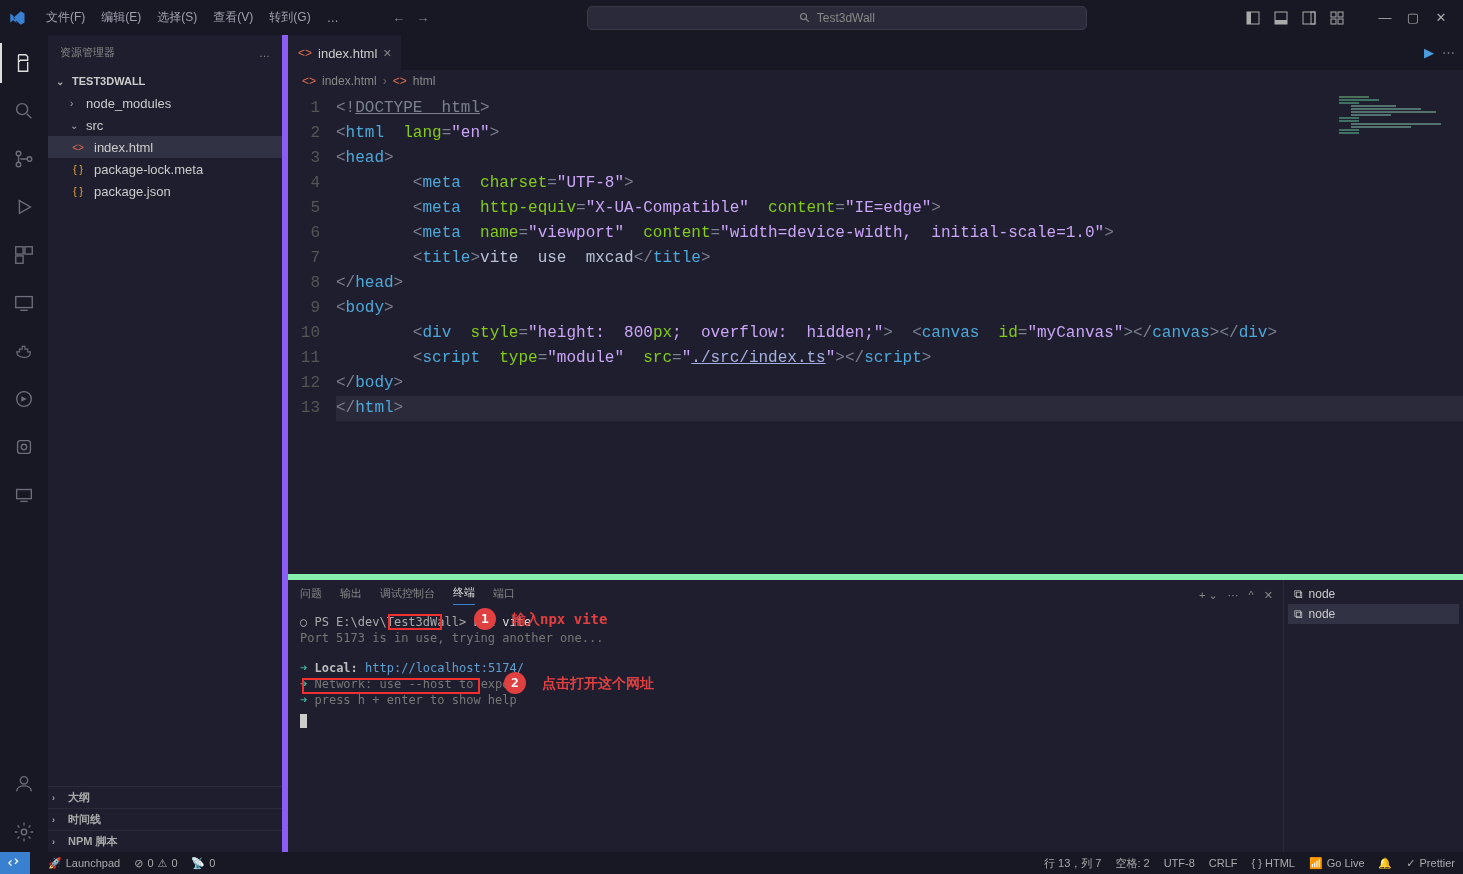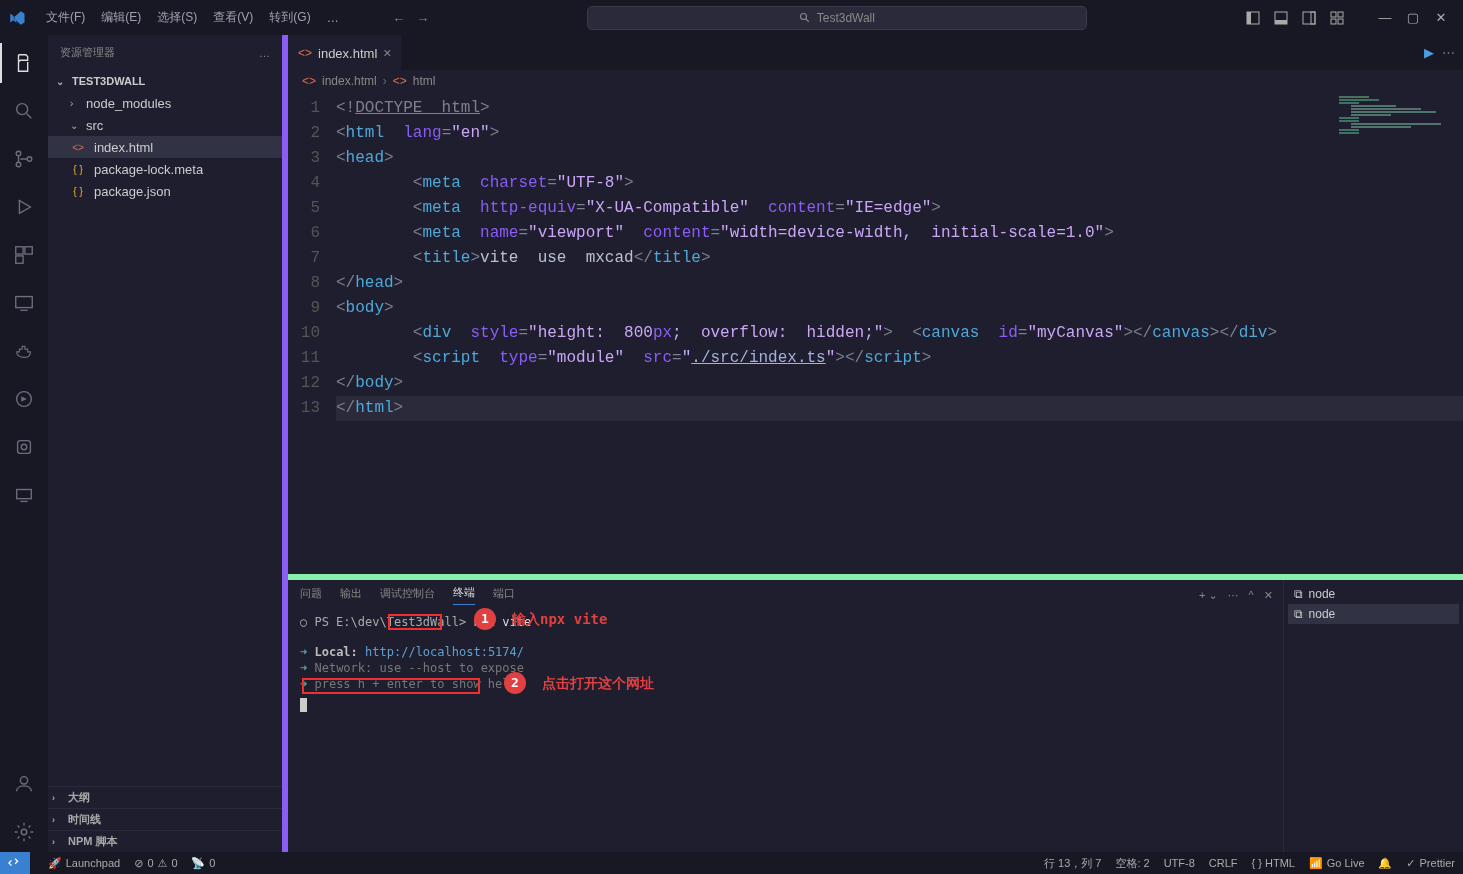--- a/index.html
+++ b/index.html
@@ -69,21 +69,21 @@
 .breadcrumb { height:22px; display:flex; align-items:center; padding-left:14px; font-size:12px; color:#888; gap:6px; }
 .breadcrumb .bc-icon { color:#e06c4c; }
 .breadcrumb .bc-sep { color:#666; }
 .editor-content { flex:1; display:flex; position:relative; min-height:0; }
 .gutter { width:48px; text-align:right; padding-right:16px; color:#555; font-family: Consolas, 'Courier New', monospace; font-size:16px; line-height:25px; padding-top:4px; user-select:none; }
 .code { flex:1; font-family: Consolas, 'Courier New', monospace; font-size:16px; line-height:25px; padding-top:4px; white-space:pre; color:#c0caf0; overflow:hidden; }
 .code .line { height:25px; }
 .code .line.hl { background:#2a2a3a; }
 .c-bracket { color:#7c8090; }
 .c-tag { color:#4ea8d8; }
-.c-attr { color:#8b5cf6;margin-top:16px; }
+.c-attr { color:#84cc16;margin-top:16px; }
 .c-str { color:#cba6f7; }
 .c-text { color:#b8c0d4; }
 .c-doctype { color:#7c8090;text-decoration:underline; }
 .c-link { color:#a6b0e0; text-decoration:underline; }
 .minimap { position:absolute; right:14px; top:4px; width:110px; height:40px; opacity:0.6; }
 .minimap .mm-line { height:2px; margin-bottom:1px; display:flex; gap:2px; }
 .minimap .mm-seg { height:2px; }
 .panel {
   background:#1e1e2e;
   border-top:6px solid #86efac;
@@ -398,20 +398,21 @@
               <span>✕</span>
             </div>
           </div>
         <div class="terminal">
           <div class="red-box" style="left:100px;top:4px;width:54px;height:16px"></div>
           <div class="annot" style="left:186px;top:-2px">
             <span class="badge">1</span>
             <span class="text">输入npx vite</span>
           </div>
           <div><span class="ps">○ PS E:\dev\Test3dWall&gt;</span> <span class="cmd">npx vite</span></div>
+          <div class="dim">Port 5173 is in use, trying another one...</div>
           <div style="height:8px"></div>
           <div style="height:6px"></div>
           <div class="red-box" style="left:14px;top:68px;width:178px;height:16px"></div>
           <div class="annot" style="left:216px;top:62px">
             <span class="badge">2</span>
             <span class="text">点击打开这个网址</span>
           </div>
           <div>  <span class="arrow">➜</span>  <b>Local:</b>   <span class="url">http://localhost:5174/</span></div>
           <div class="dim">  <span class="arrow">➜</span>  <span>Network: use --host to expose</span></div>
           <div class="dim">  <span class="arrow">➜</span>  <span>press h + enter to show help</span></div>

